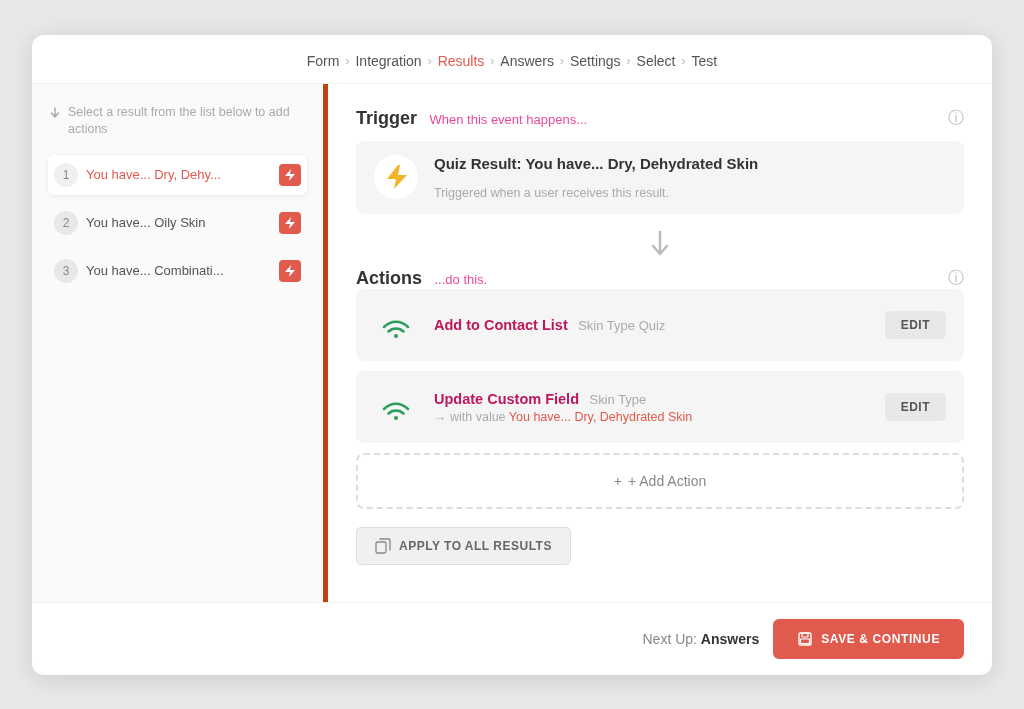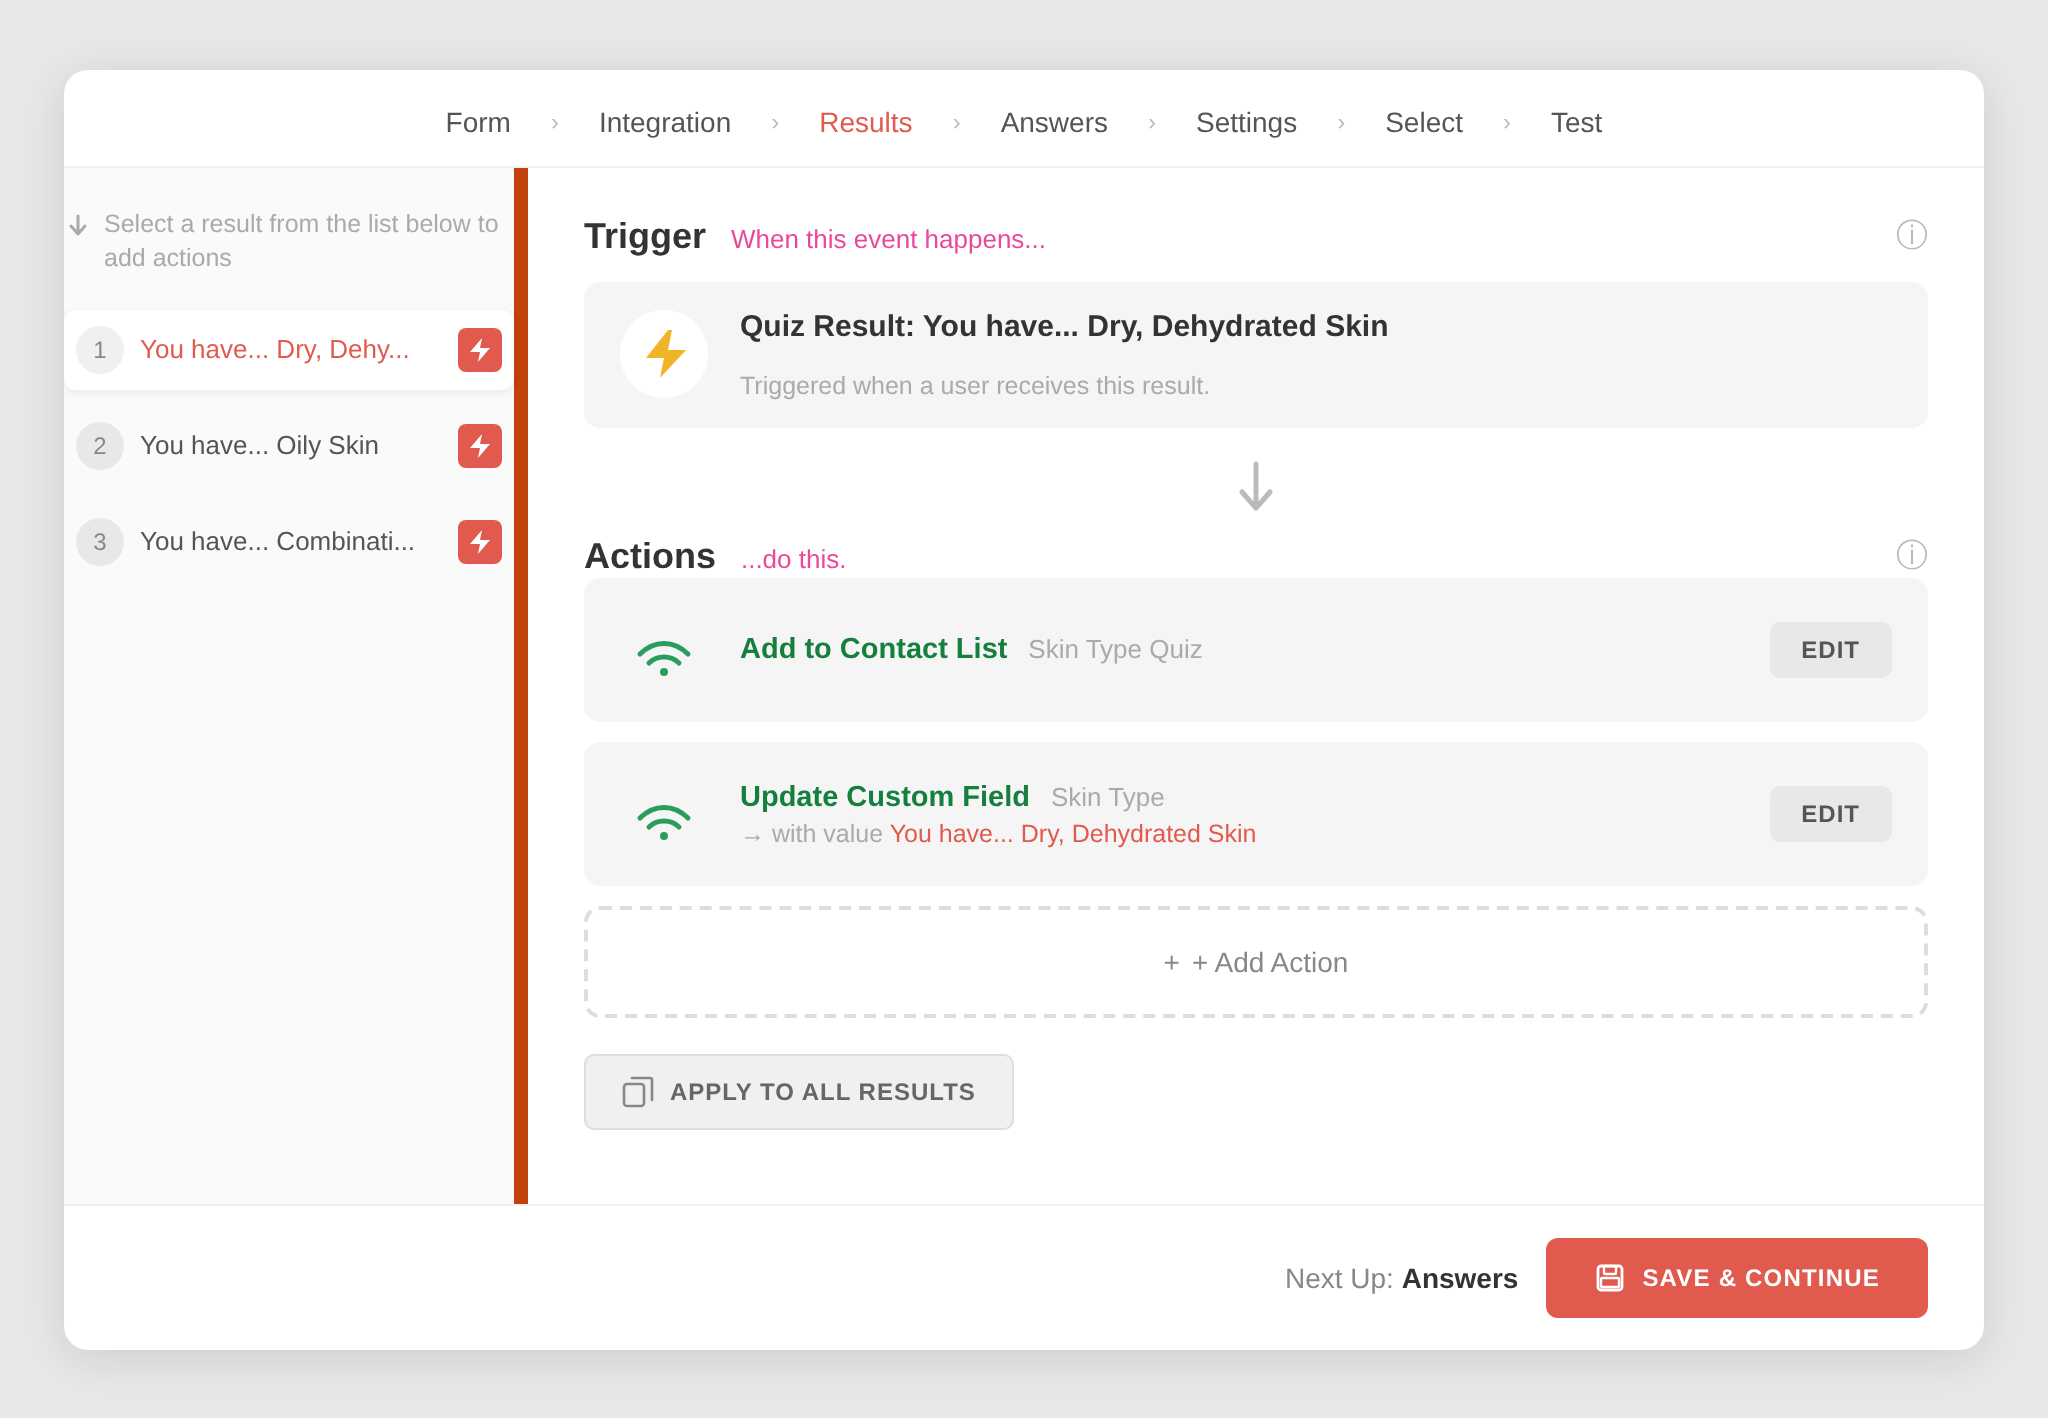--- a/index.html
+++ b/index.html
@@ -22,44 +22,44 @@
       display: flex;
       flex-direction: column;
     }
     
     .top-nav {
       display: flex;
       align-items: center;
       justify-content: center;
       padding: 18px 0 14px;
       border-bottom: 1px solid #f0f0f0;
-      gap: 20px;
+      gap: 6px;
     }
     .nav-item {
       font-size: 14px;
       color: #555;
       cursor: pointer;
     }
     .nav-item.active {
       color: #e05a4e;
     }
     .nav-chevron {
       color: #bbb;
       font-size: 12px;
     }
     
     .main-body {
       display: flex;
       flex: 1;
     }
     
     .sidebar {
-      width: 232px;
-      border-right: 7px solid #c2410c;
-      padding: 20px 0;
+      width: 296px;
+      border-right: 5px solid #c2410c;
+      padding: 20px 16px;
       background: #fafafa;
     }
     .sidebar-hint {
       display: flex;
       align-items: flex-start;
       gap: 6px;
       color: #aaa;
       font-size: 12.5px;
       margin-bottom: 16px;
       line-height: 1.4;
@@ -206,21 +206,21 @@
       width: 44px;
       height: 44px;
       display: flex;
       align-items: center;
       justify-content: center;
       flex-shrink: 0;
     }
     .action-title {
       font-size: 14.5px;
       font-weight: 700;
-      color: #15803d;
+      color: #be185d;
     }
     .action-sub {
       font-size: 13px;
       color: #aaa;
       margin-left: 6px;
     }
     .action-detail {
       font-size: 12.5px;
       color: #aaa;
       margin-top: 2px;

